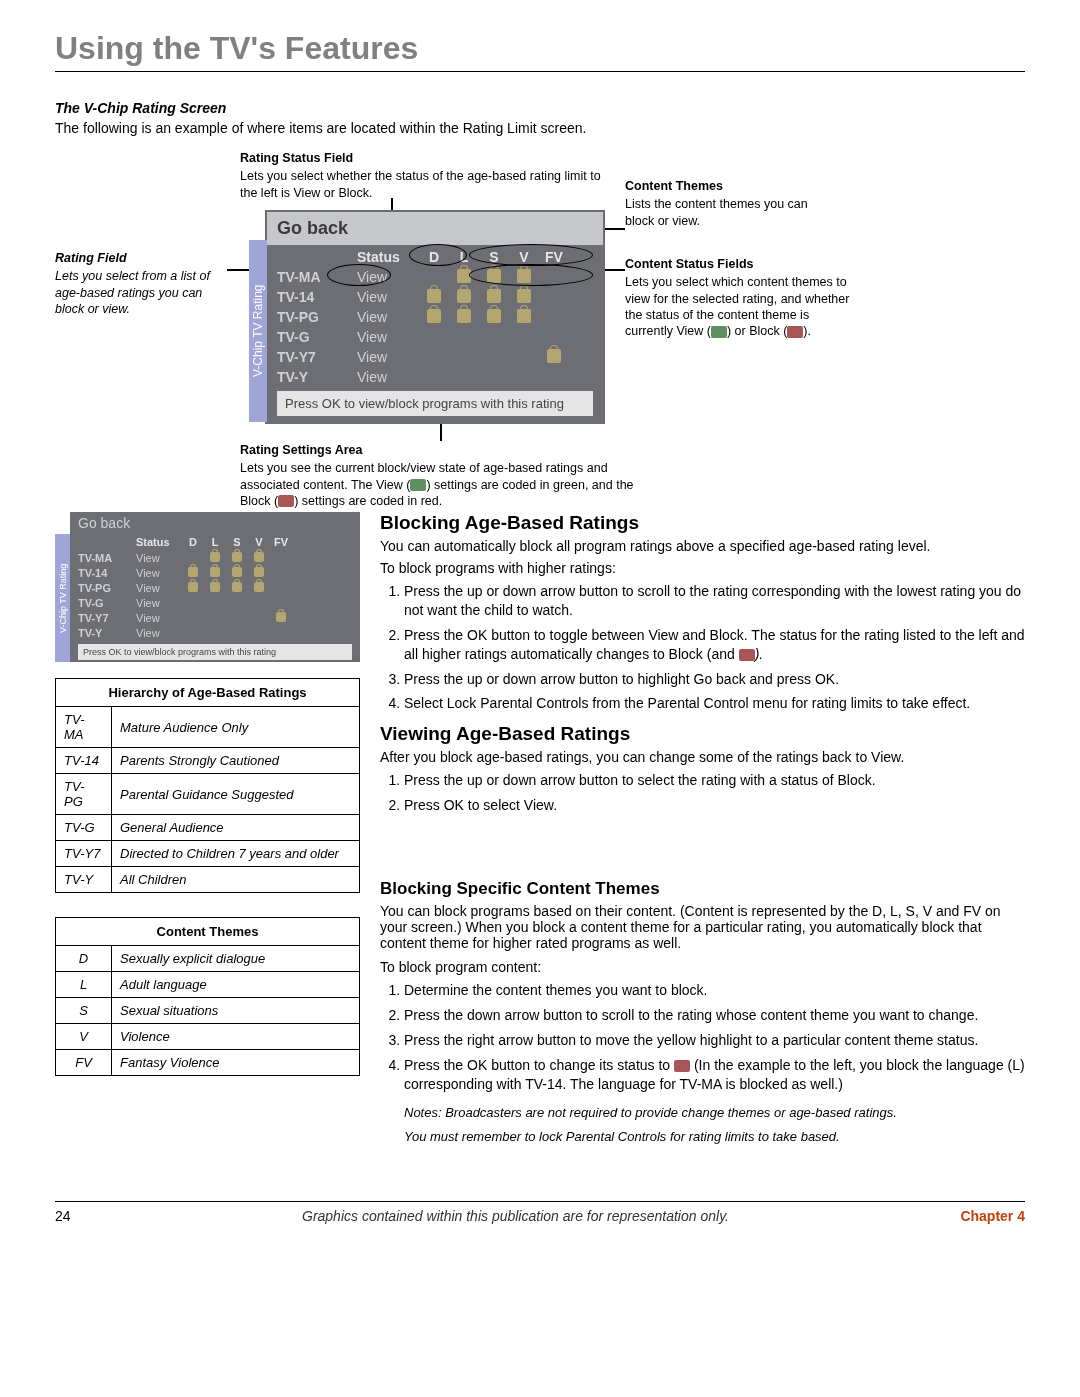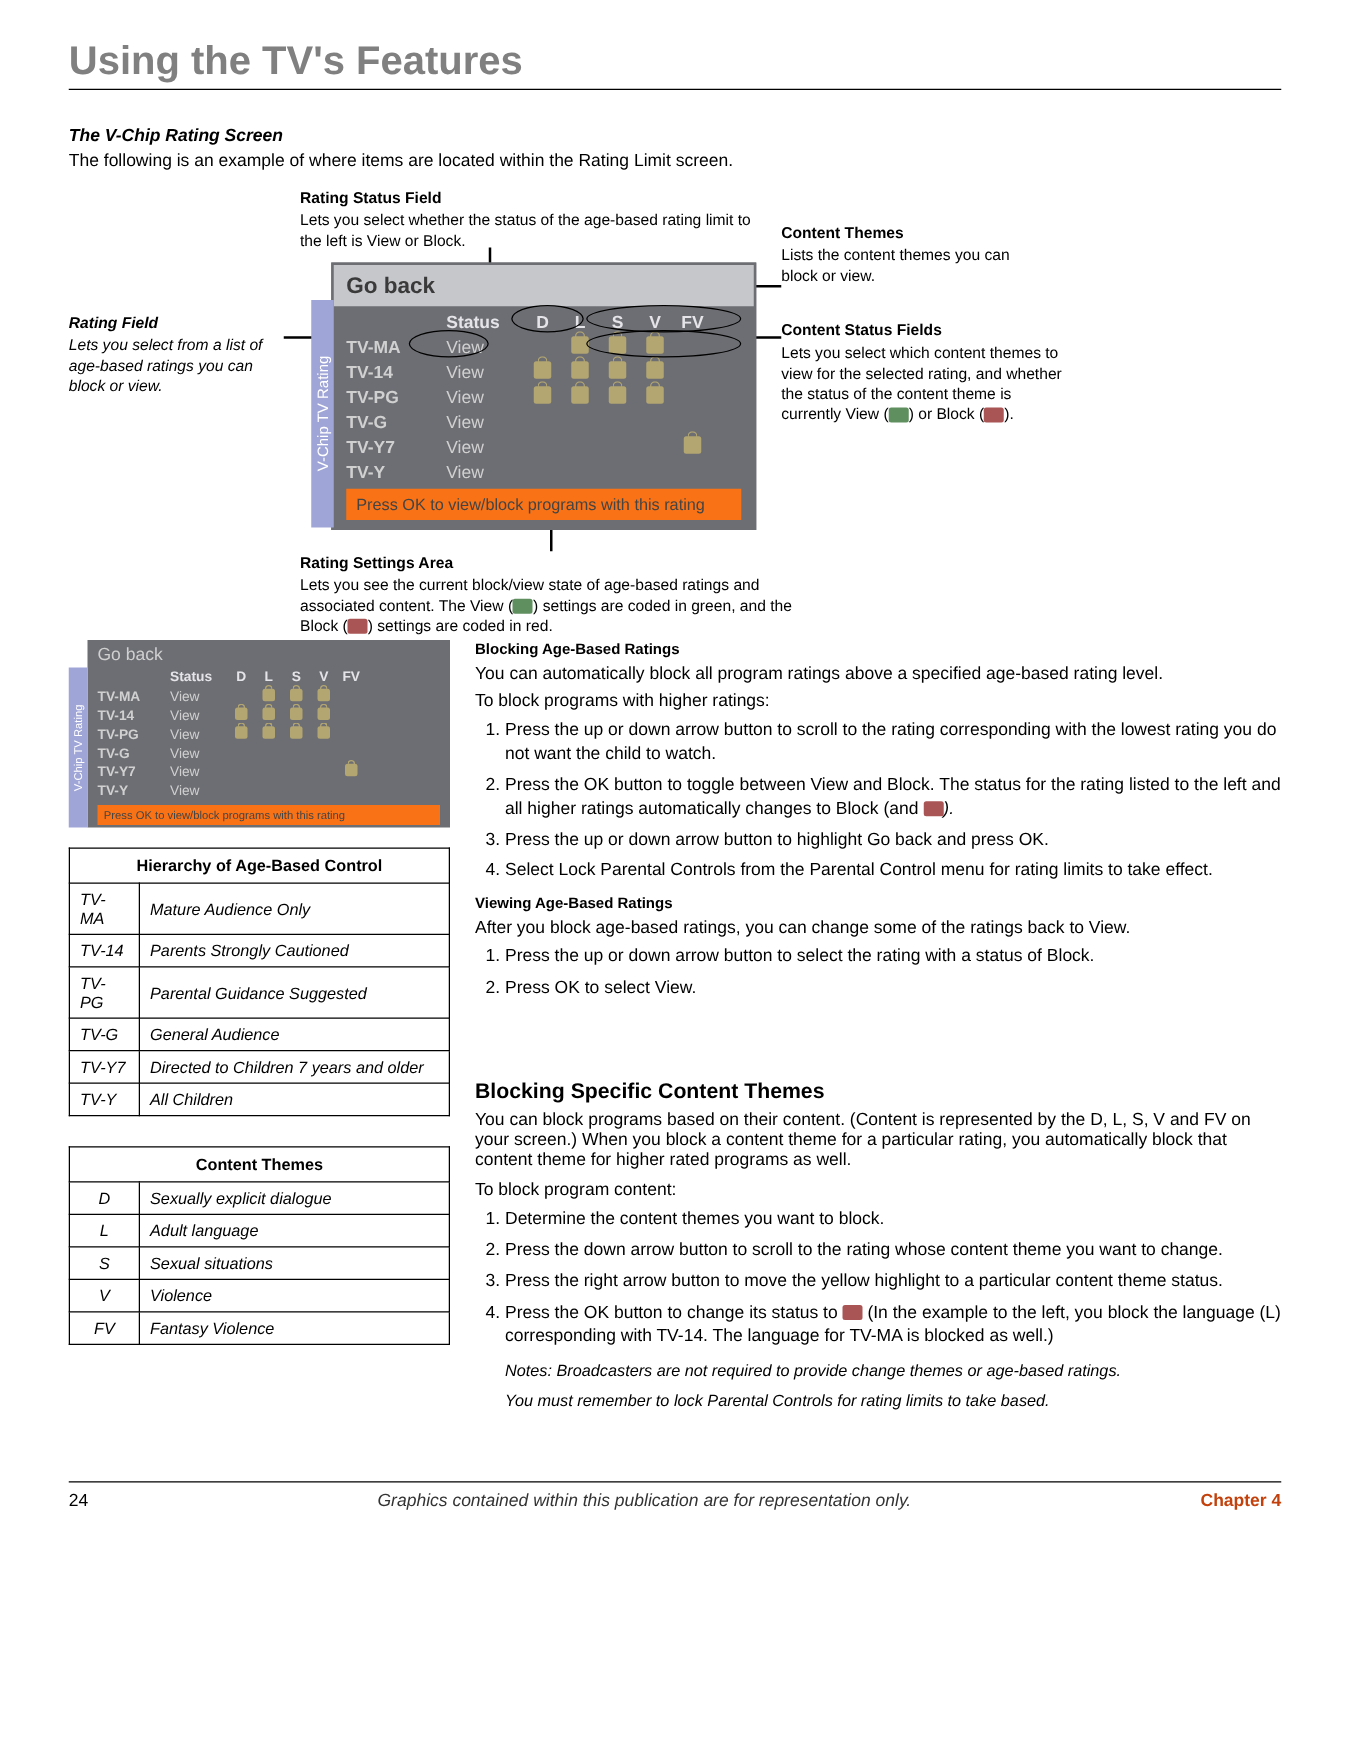--- a/index.html
+++ b/index.html
@@ -78,21 +78,21 @@
   .lock::before {
     content: '';
     position: absolute;
     top: -4px; left: 3px;
     width: 6px; height: 6px;
     border: 1.5px solid #b3a671;
     border-bottom: none;
     border-radius: 5px 5px 0 0;
   }
   .osd-hint {
-    background: #f97316;
+    background: #e5e5e5;
     color: #444;
     font-size: 13px;
     padding: 5px 8px;
     margin-top: 4px;
   }
   .osd-vtab {
     position: absolute;
     left: -18px; bottom: 0; top: 28px;
     width: 18px;
     background: #9fa5d6;
@@ -105,21 +105,21 @@
     align-items: center;
     justify-content: center;
   }
   
   .mid-block { display:flex; gap:20px; margin-top:18px; }
   .mid-left { width: 305px; }
   .mid-right { flex: 1; font-size: 14px; }
   .mid-right p { margin: 0 0 6px 0; }
   ol.steps { margin:0 0 10px 0; padding-left: 24px; font-size: 14px; }
   ol.steps li { margin-bottom: 6px; line-height: 1.35; }
-  .subhead { font-weight: bold; font-size: 12px; margin: 10px 0 4px 0; }
+  .subhead { font-weight: bold; font-size: 19px; margin: 10px 0 4px 0; }
   .tbl {
     border-collapse: collapse;
     width: 100%;
     font-size: 13px;
     margin-top: 16px;
   }
   .tbl th { font-weight: bold; text-align: center; padding: 6px 8px; border: 1px solid #000; }
   .tbl td { padding: 5px 8px; border: 1px solid #000; }
   .tbl td.code { font-style: italic; text-align: left; width: 56px; }
   .tbl td.code-c { font-style: italic; text-align: center; width: 56px; }
@@ -374,21 +374,21 @@
                 </div>
               </div>
             <div class="osd-hint">Press OK to view/block programs with this rating</div>
           </div>
         </div>
       </div>
 
       <table class="tbl">
         <tbody>
             <tr>
-              <th colspan="2">Hierarchy of Age-Based Control</th>
+              <th colspan="2">Hierarchy of Age-Based Ratings</th>
             </tr>
         </tbody>
           <tbody id="hierarchy-body">
             <tr>
               <td class="code">TV-MA</td>
               <td class="desc">Mature Audience Only</td>
             </tr>
             <tr>
               <td class="code">TV-14</td>
               <td class="desc">Parents Strongly Cautioned</td>

